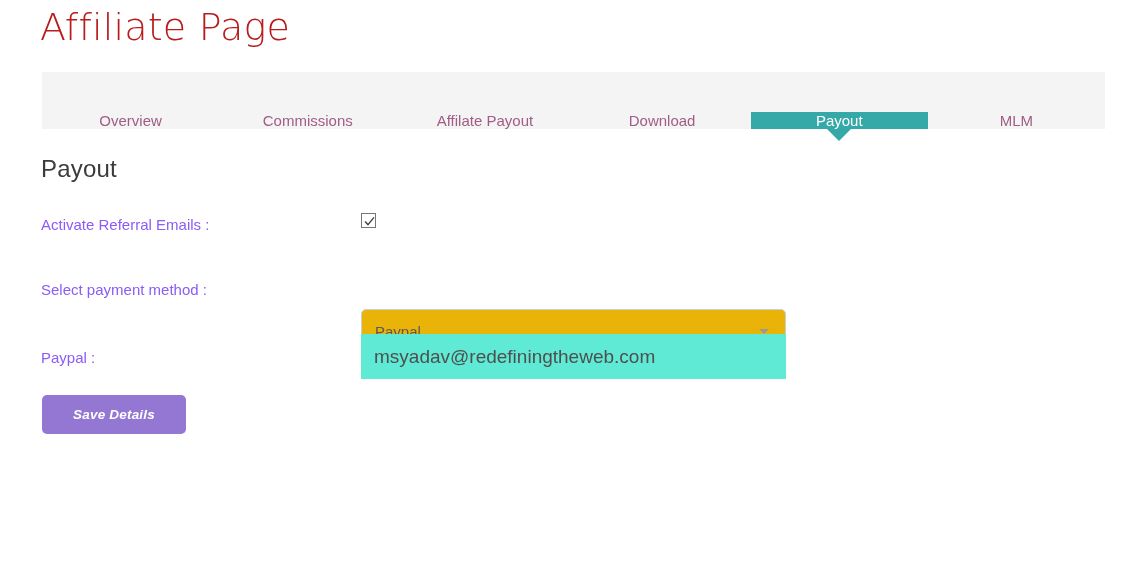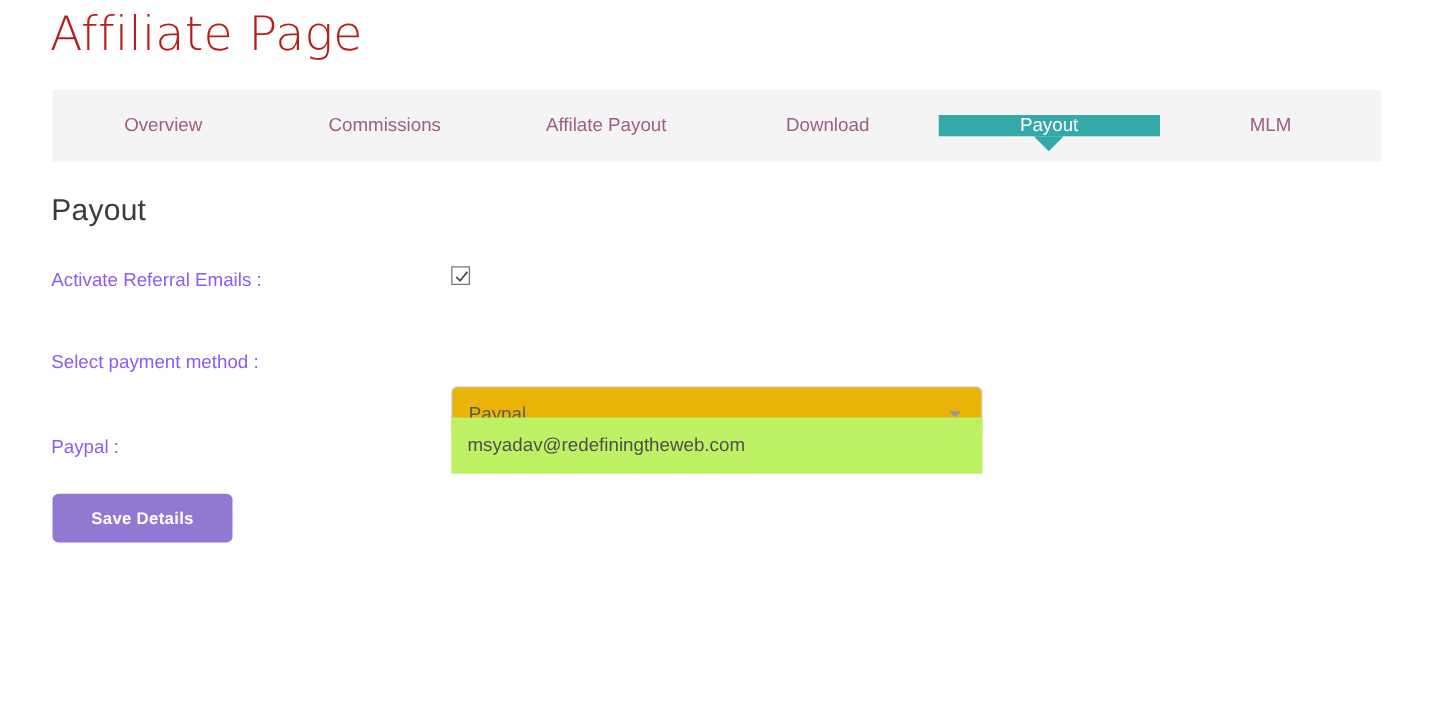--- a/index.html
+++ b/index.html
@@ -31,21 +31,21 @@
 
   
   .tab-bar {
     position: absolute;
     left: 42px;
     top: 72px;
     width: 1063px;
     height: 57px;
     background: #f4f4f4;
     display: flex;
-    align-items: center;
+    align-items: flex-end;
   }
   .tab {
     flex: 1 1 0;
     display: flex;
     align-items: center;
     justify-content: center;
     font-size: 15px;
     color: #a05d86;
     cursor: pointer;
     position: relative;
@@ -156,24 +156,24 @@
     border-top: 5px solid #999999;
     margin-right: 4px;
   }
 
   
   .text-input {
     width: 425px;
     height: 45px;
     box-sizing: border-box;
     border: none;
-    background: #bef264;
+    background: #5eead4;
     padding: 0 13px;
     font-family: "Liberation Sans", sans-serif;
-    font-size: 15px;
+    font-size: 19px;
     color: #4f4f4f;
     outline: none;
     display: flex;
     align-items: center;
   }
 
   
   .save-button {
     position: absolute;
     left: 42px;
@@ -182,20 +182,21 @@
     height: 39px;
     background: #9477d3;
     border: none;
     border-radius: 5px;
     color: #ffffff;
     font-family: "Liberation Sans", sans-serif;
     font-size: 13.5px;
     font-weight: bold;
     cursor: pointer;
     letter-spacing: 0.2px;
+    font-style: italic;
   }
 </style>
 </head>
 <body>
 
 <div class="page-title">Affiliate Page</div>
 
 <div class="tab-bar">
   <div class="tab">
     <span>Overview</span>

